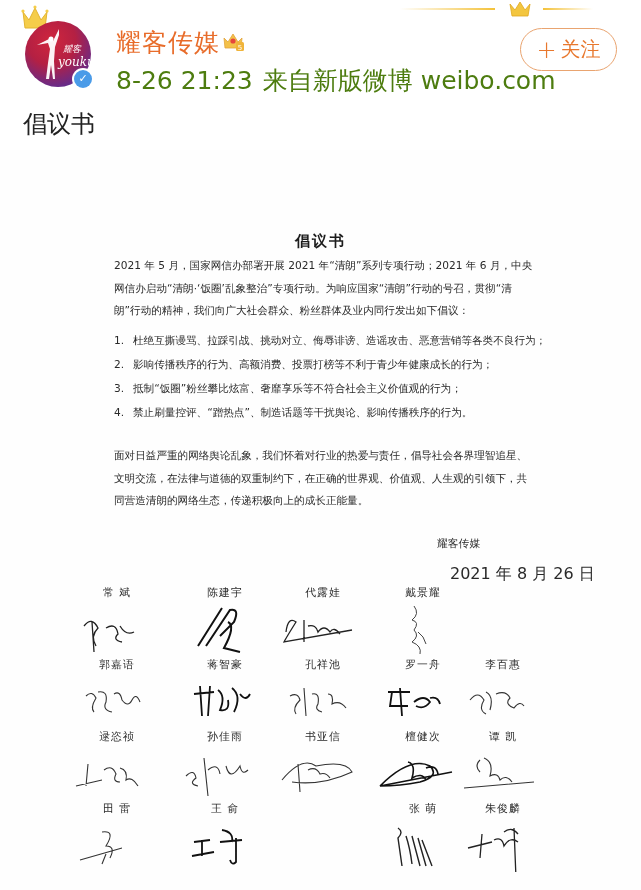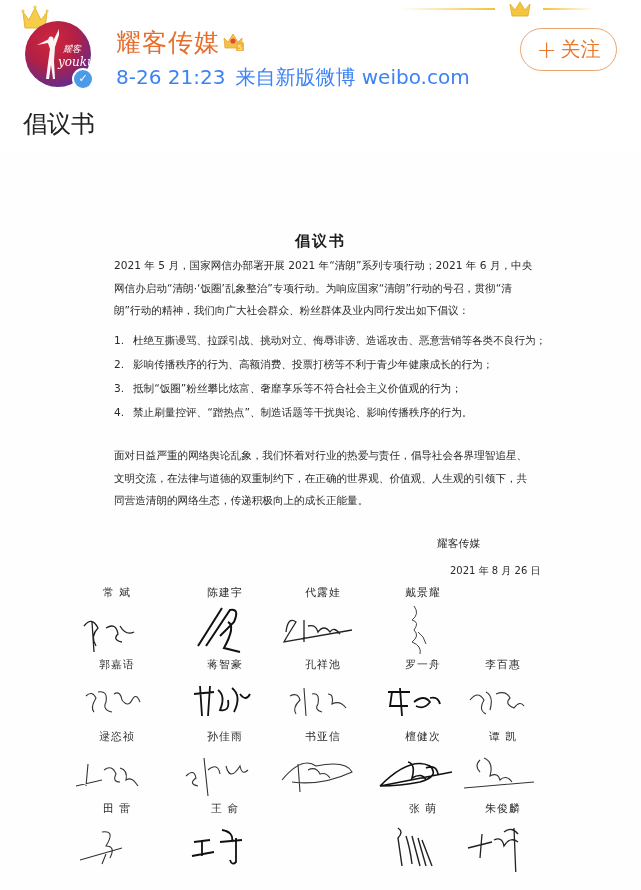--- a/index.html
+++ b/index.html
@@ -22,39 +22,39 @@
   .avatar .avatar-text1 { position: absolute; left: 38px; top: 22px; font-size: 9px; color: #fff; font-family: "DejaVu Serif", serif; font-style: italic; }
   .avatar .avatar-text2 { position: absolute; left: 33px; top: 34px; font-size: 12px; color: #fff; font-family: "DejaVu Serif", serif; font-style: italic; }
   .avatar-crown { position: absolute; left: 2px; top: 0; width: 30px; height: 26px; }
   .verified { position: absolute; left: 54px; top: 64px; width: 22px; height: 22px; border-radius: 50%;
       background: #ffffff; padding: 2px; }
   .verified .inner { width: 18px; height: 18px; border-radius: 50%; background: #4a9be8;
       color: #fff; font-size: 11px; line-height: 18px; text-align: center; font-weight: bold; }
 
   .username { position: absolute; left: 116px; top: 26px; font-size: 25px; color: #e86c2a; font-weight: normal; letter-spacing: 1px; }
   .vip-badge { position: absolute; left: 222px; top: 30px; width: 22px; height: 22px; }
-  .meta { position: absolute; left: 116px; top: 64px; font-size: 20px; color: #3b82f6; white-space: nowrap; }
+  .meta { position: absolute; left: 116px; top: 64px; font-size: 25px; color: #4d7c0f; white-space: nowrap; }
   .meta span { margin-right: 10px; }
 
   .follow-btn { position: absolute; left: 520px; top: 28px; width: 97px; height: 43px; border: 1.5px solid #e9a470;
       border-radius: 22px; color: #e8782e; font-size: 20px; display: flex; align-items: center; justify-content: center; background: #fff; }
   .follow-btn .plus { font-size: 24px; margin-right: 4px; font-weight: 300; line-height: 1; }
 
   .post-text { position: absolute; left: 23px; top: 108px; font-size: 24px; color: #222; }
 
   .doc { position: absolute; left: 0; top: 150px; width: 641px; height: 740px; background: #fefefe; }
   .doc-title { position: absolute; left: 0; top: 82px; width: 641px; text-align: center; font-size: 15px; font-weight: bold; color: #1c1c1c; letter-spacing: 2px; }
   .doc-body { position: absolute; left: 114px; width: 420px; font-size: 10.6px; color: #2a2a2a; line-height: 22.5px; }
   .para1 { top: 104px; }
   .list { position: absolute; left: 114px; top: 178px; width: 420px; font-size: 10.6px; color: #2a2a2a; }
   .list-item { height: 24px; line-height: 24px; white-space: nowrap; }
   .list-item .num { display: inline-block; width: 19px; }
   .para2 { top: 294px; }
   .sign-org { position: absolute; left: 437px; top: 387px; font-size: 10.8px; color: #2a2a2a; }
-  .sign-date { position: absolute; left: 450px; top: 414px; font-size: 10px; color: #2a2a2a; }
+  .sign-date { position: absolute; left: 450px; top: 414px; font-size: 16px; color: #2a2a2a; }
 
   .sig-row { position: absolute; left: 0; width: 533px; height: 70px; }
   .sig-cell { position: absolute; width: 110px; height: 70px; }
   .sig-name { position: absolute; top: 0; width: 110px; text-align: center; font-size: 10.8px; color: #2a2a2a; letter-spacing: 1px; }
   .sig-mark { position: absolute; top: 16px; left: 0; width: 110px; height: 54px; }
   .sig-mark svg { width: 100%; height: 100%; }
 </style>
 </head>
 <body>
 

